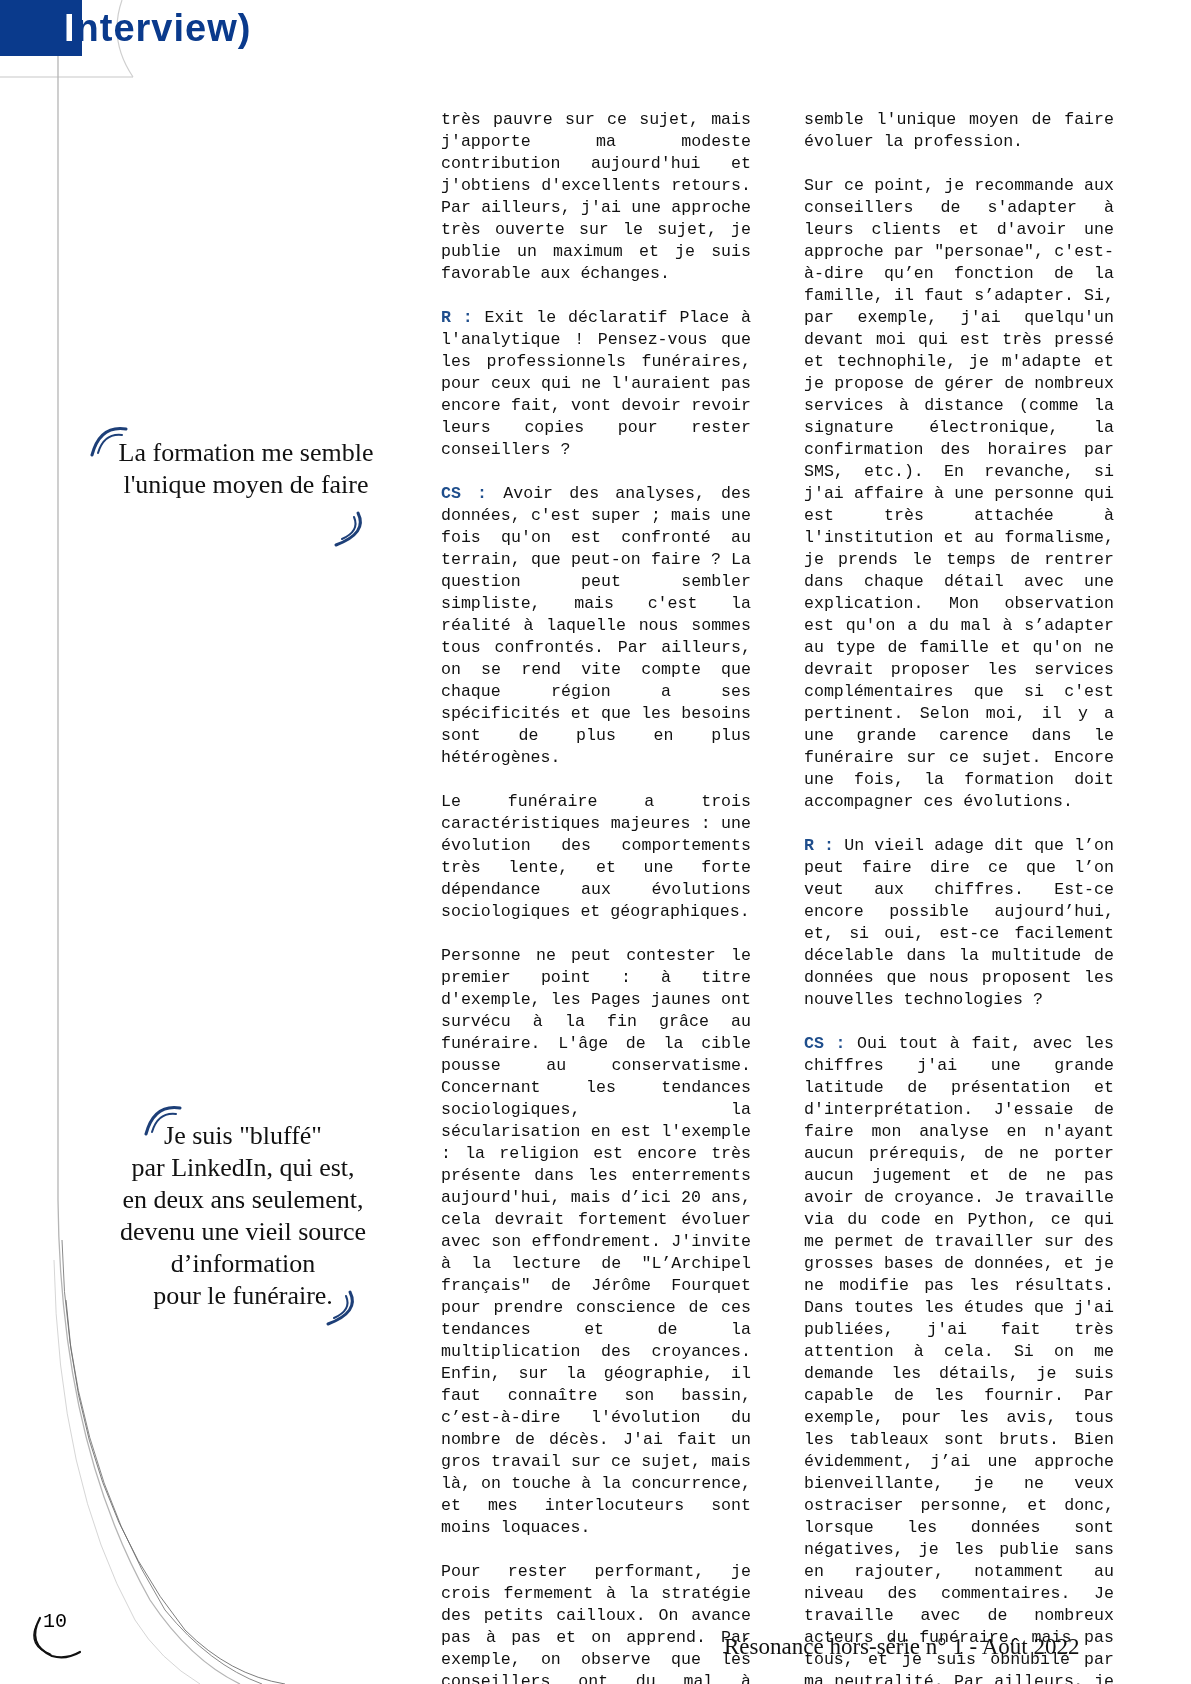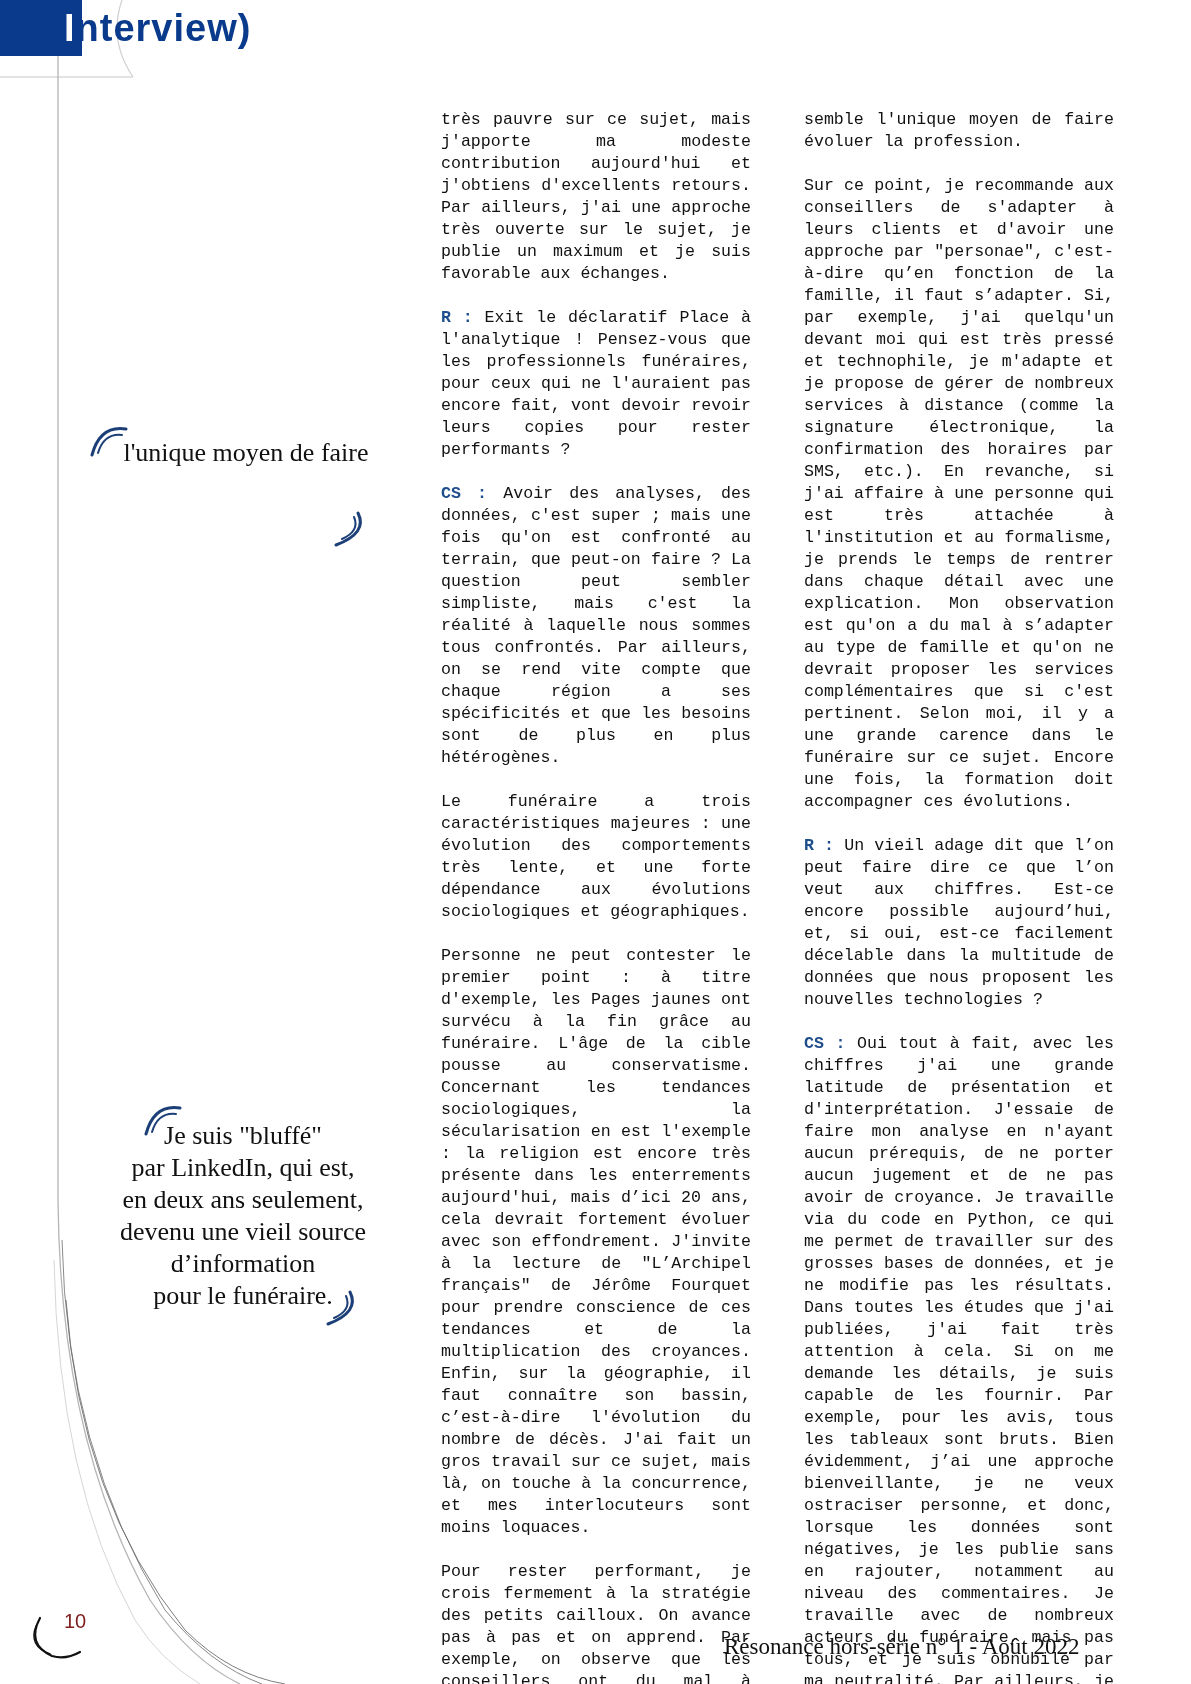--- a/index.html
+++ b/index.html
@@ -17,21 +17,21 @@
   .col-right { left: 797px; top: 109px; margin-left: 7px; }
   .para { margin: 0 0 22px 0; font-family: Liberation Mono, monospace; }
   .para:last-child { margin-bottom: 0; }
   .tag { color: #1f4e8c; font-weight: bold; }
 
   .pull { position: absolute; font-family: "Liberation Serif", serif; font-size: 26px; line-height: 32px; color: #111; text-align: center; }
   .pull-1 { left: 96px; top: 437px; width: 300px; }
   .pull-2 { left: 88px; top: 1120px; width: 310px; }
   .pull .line { display: block; white-space: nowrap; }
 
-  .page-number { position: absolute; left: 64px; top: 1610px; font-family: Liberation Sans, sans-serif; font-size: 20px; color: #7f1d1d; }
+  .page-number { position: absolute; left: 43px; top: 1610px; font-family: Liberation Mono, monospace; font-size: 20px; color: #000000; }
   .footer { position: absolute; left: 724px; top: 1634px; font-family: "Liberation Serif", serif; font-size: 23px; color: #111; white-space: nowrap; }
 </style>
 </head>
 <body>
 
 <div class="page">
 
   <svg class="deco" viewBox="0 0 1191 1684" xmlns="http://www.w3.org/2000/svg">
     <line x1="0" y1="77" x2="133" y2="77" stroke="#c8c8c8" stroke-width="1.2"></line>
     <path d="M122 0 Q108 40 133 77" fill="none" stroke="#cfcfcf" stroke-width="1.2"></path>
@@ -44,20 +44,21 @@
   <div class="header-band"></div>
   <div class="header-title">
     <span class="cap">I</span><span>nterview)</span>
   </div>
 
   <div class="pull pull-1">
     <svg style="position:absolute;left:-10px;top:-12px" width="44" height="40" viewBox="0 0 44 40">
       <path d="M40 4 Q14 0 6 30" fill="none" stroke="#1d3f78" stroke-width="3" stroke-linecap="round"></path>
       <path d="M36 10 Q18 8 12 28" fill="none" stroke="#1d3f78" stroke-width="2" stroke-linecap="round"></path>
     </svg>
+    <span class="line">La formation me semble</span>
     <span class="line">l'unique moyen de faire</span>
     <svg style="position:absolute;right:28px;top:72px" width="40" height="40" viewBox="0 0 40 40">
       <path d="M30 4 Q40 24 8 36" fill="none" stroke="#1d3f78" stroke-width="3" stroke-linecap="round"></path>
       <path d="M26 8 Q32 22 14 30" fill="none" stroke="#1d3f78" stroke-width="2" stroke-linecap="round"></path>
     </svg>
   </div>
 
   <div class="pull pull-2">
     <svg style="position:absolute;left:52px;top:-16px" width="44" height="40" viewBox="0 0 44 40">
       <path d="M40 4 Q14 0 6 30" fill="none" stroke="#1d3f78" stroke-width="3" stroke-linecap="round"></path>
@@ -70,21 +71,21 @@
     <span class="line">d’information</span>
     <span class="line">pour le funéraire.</span>
     <svg style="position:absolute;right:38px;top:168px" width="40" height="40" viewBox="0 0 40 40">
       <path d="M30 4 Q40 24 8 36" fill="none" stroke="#1d3f78" stroke-width="3" stroke-linecap="round"></path>
       <path d="M26 8 Q32 22 14 30" fill="none" stroke="#1d3f78" stroke-width="2" stroke-linecap="round"></path>
     </svg>
   </div>
 
   <div class="col col-mid">
     <p class="para"><span>très pauvre sur ce sujet, mais j'apporte ma modeste contribution aujourd'hui et j'obtiens d'excellents retours. Par ailleurs, j'ai une approche très ouverte sur le sujet, je publie un maximum et je suis favorable aux échanges.</span></p>
-    <p class="para"><span class="tag">R :</span><span> Exit le déclaratif Place à l'analytique ! Pensez-vous que les professionnels funéraires, pour ceux qui ne l'auraient pas encore fait, vont devoir revoir leurs copies pour rester performants ?</span></p>
+    <p class="para"><span class="tag">R :</span><span> Exit le déclaratif Place à l'analytique ! Pensez-vous que les professionnels funéraires, pour ceux qui ne l'auraient pas encore fait, vont devoir revoir leurs copies pour rester conseillers ?</span></p>
     <p class="para"><span class="tag">CS :</span><span> Avoir des analyses, des données, c'est super ; mais une fois qu'on est confronté au terrain, que peut-on faire ? La question peut sembler simpliste, mais c'est la réalité à laquelle nous sommes tous confrontés. Par ailleurs, on se rend vite compte que chaque région a ses spécificités et que les besoins sont de plus en plus hétérogènes.</span></p>
     <p class="para"><span>Le funéraire a trois caractéristiques majeures : une évolution des comportements très lente, et une forte dépendance aux évolutions sociologiques et géographiques.</span></p>
     <p class="para"><span>Personne ne peut contester le premier point : à titre d'exemple, les Pages jaunes ont survécu à la fin grâce au funéraire. L'âge de la cible pousse au conservatisme. Concernant les tendances sociologiques, la sécularisation en est l'exemple : la religion est encore très présente dans les enterrements aujourd'hui, mais d’ici 20 ans, cela devrait fortement évoluer avec son effondrement. J'invite à la lecture de "L’Archipel français" de Jérôme Fourquet pour prendre conscience de ces tendances et de la multiplication des croyances. Enfin, sur la géographie, il faut connaître son bassin, c’est-à-dire l'évolution du nombre de décès. J'ai fait un gros travail sur ce sujet, mais là, on touche à la concurrence, et mes interlocuteurs sont moins loquaces.</span></p>
     <p class="para"><span>Pour rester performant, je crois fermement à la stratégie des petits cailloux. On avance pas à pas et on apprend. Par exemple, on observe que les conseillers ont du mal à proposer des services complémentaires, et je le comprends (déjà, bien régler les obsèques n'est pas toujours évident). Il faut toujours continuer de tester malgré la réticence usuelle des conseillers funéraires au changement. Heureusement, cela ne concerne pas tout le monde. La formation me</span></p>
   </div>
 
   <div class="col col-right">
     <p class="para"><span>semble l'unique moyen de faire évoluer la profession.</span></p>
     <p class="para"><span>Sur ce point, je recommande aux conseillers de s'adapter à leurs clients et d'avoir une approche par "personae", c'est-à-dire qu’en fonction de la famille, il faut s’adapter. Si, par exemple, j'ai quelqu'un devant moi qui est très pressé et technophile, je m'adapte et je propose de gérer de nombreux services à distance (comme la signature électronique, la confirmation des horaires par SMS, etc.). En revanche, si j'ai affaire à une personne qui est très attachée à l'institution et au formalisme, je prends le temps de rentrer dans chaque détail avec une explication. Mon observation est qu'on a du mal à s’adapter au type de famille et qu'on ne devrait proposer les services complémentaires que si c'est pertinent. Selon moi, il y a une grande carence dans le funéraire sur ce sujet. Encore une fois, la formation doit accompagner ces évolutions.</span></p>
     <p class="para"><span class="tag">R :</span><span> Un vieil adage dit que l’on peut faire dire ce que l’on veut aux chiffres. Est-ce encore possible aujourd’hui, et, si oui, est-ce facilement décelable dans la multitude de données que nous proposent les nouvelles technologies ?</span></p>

